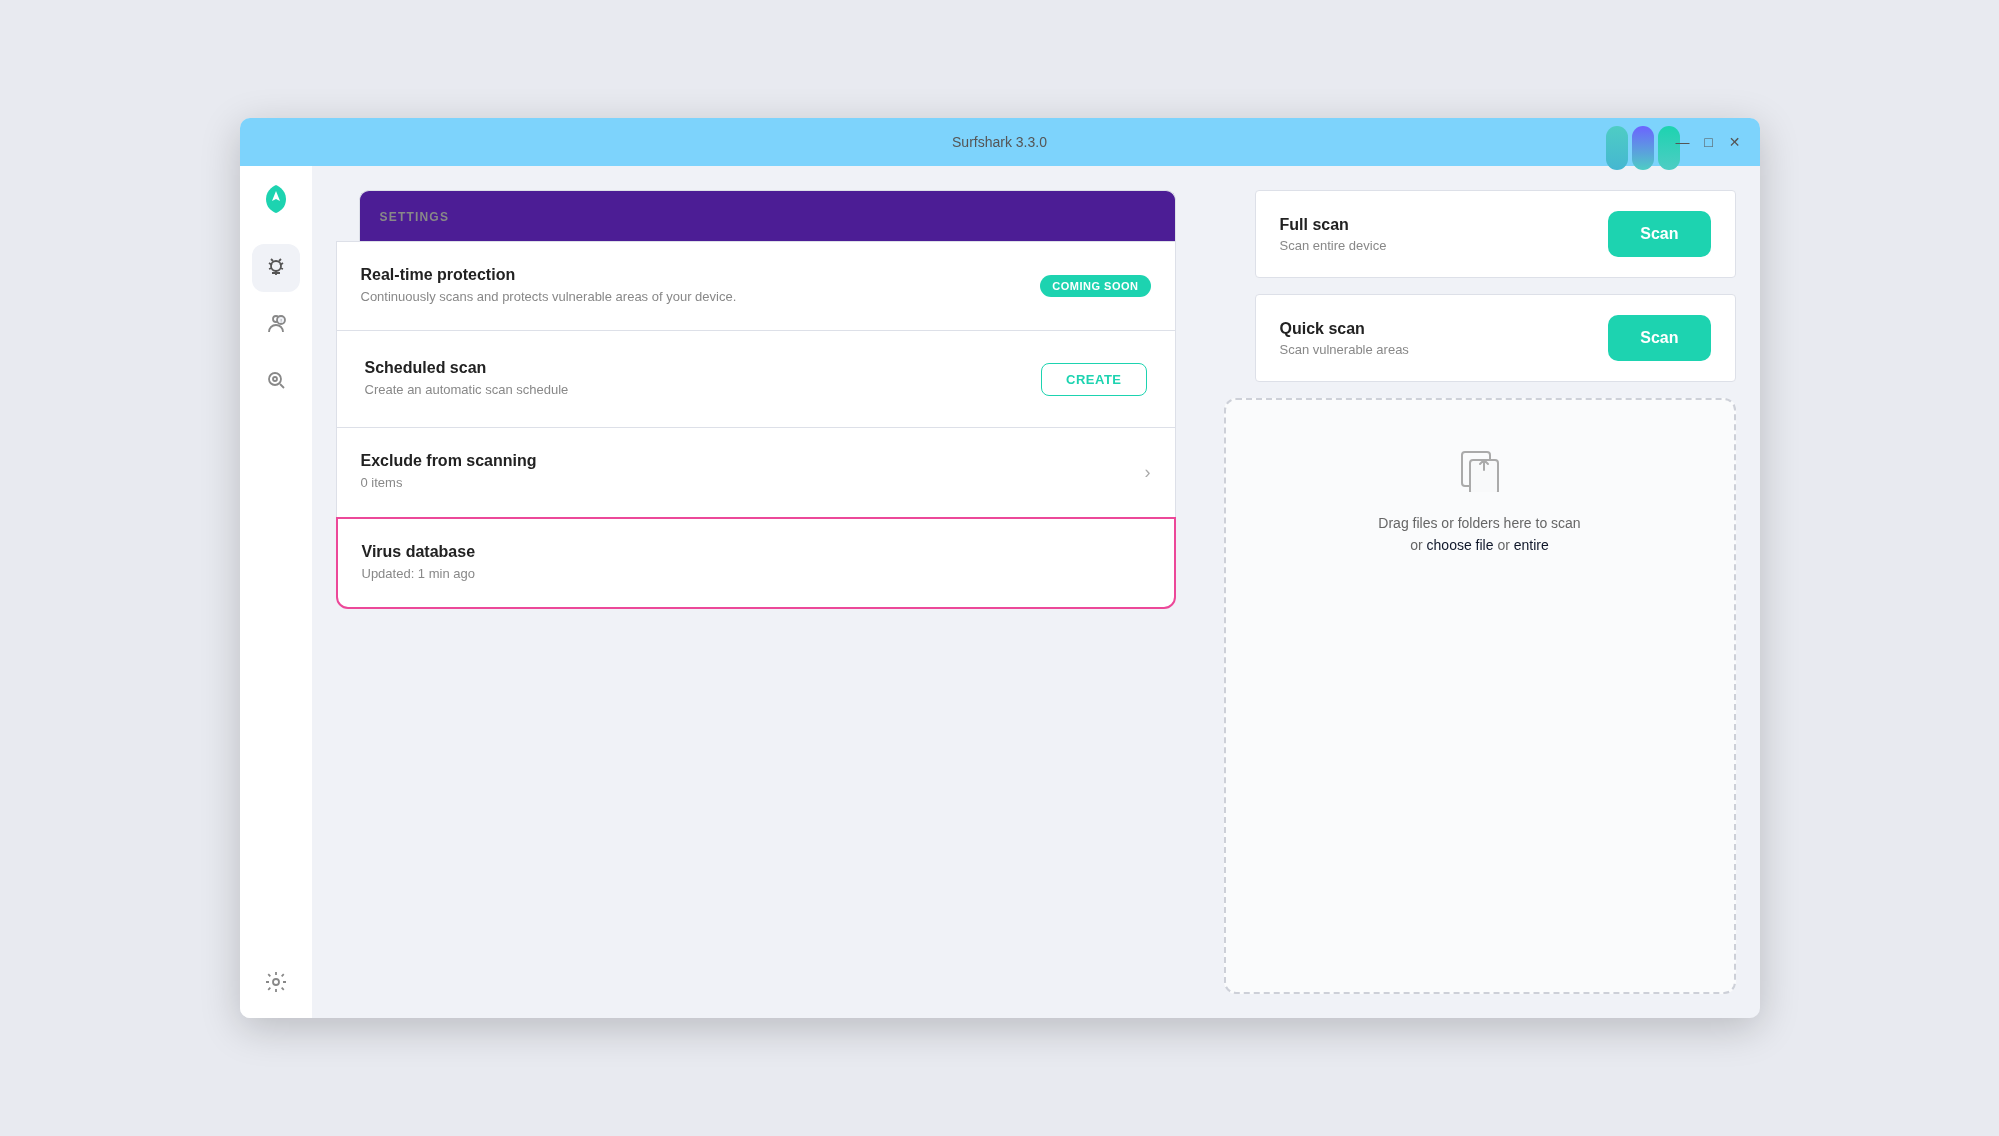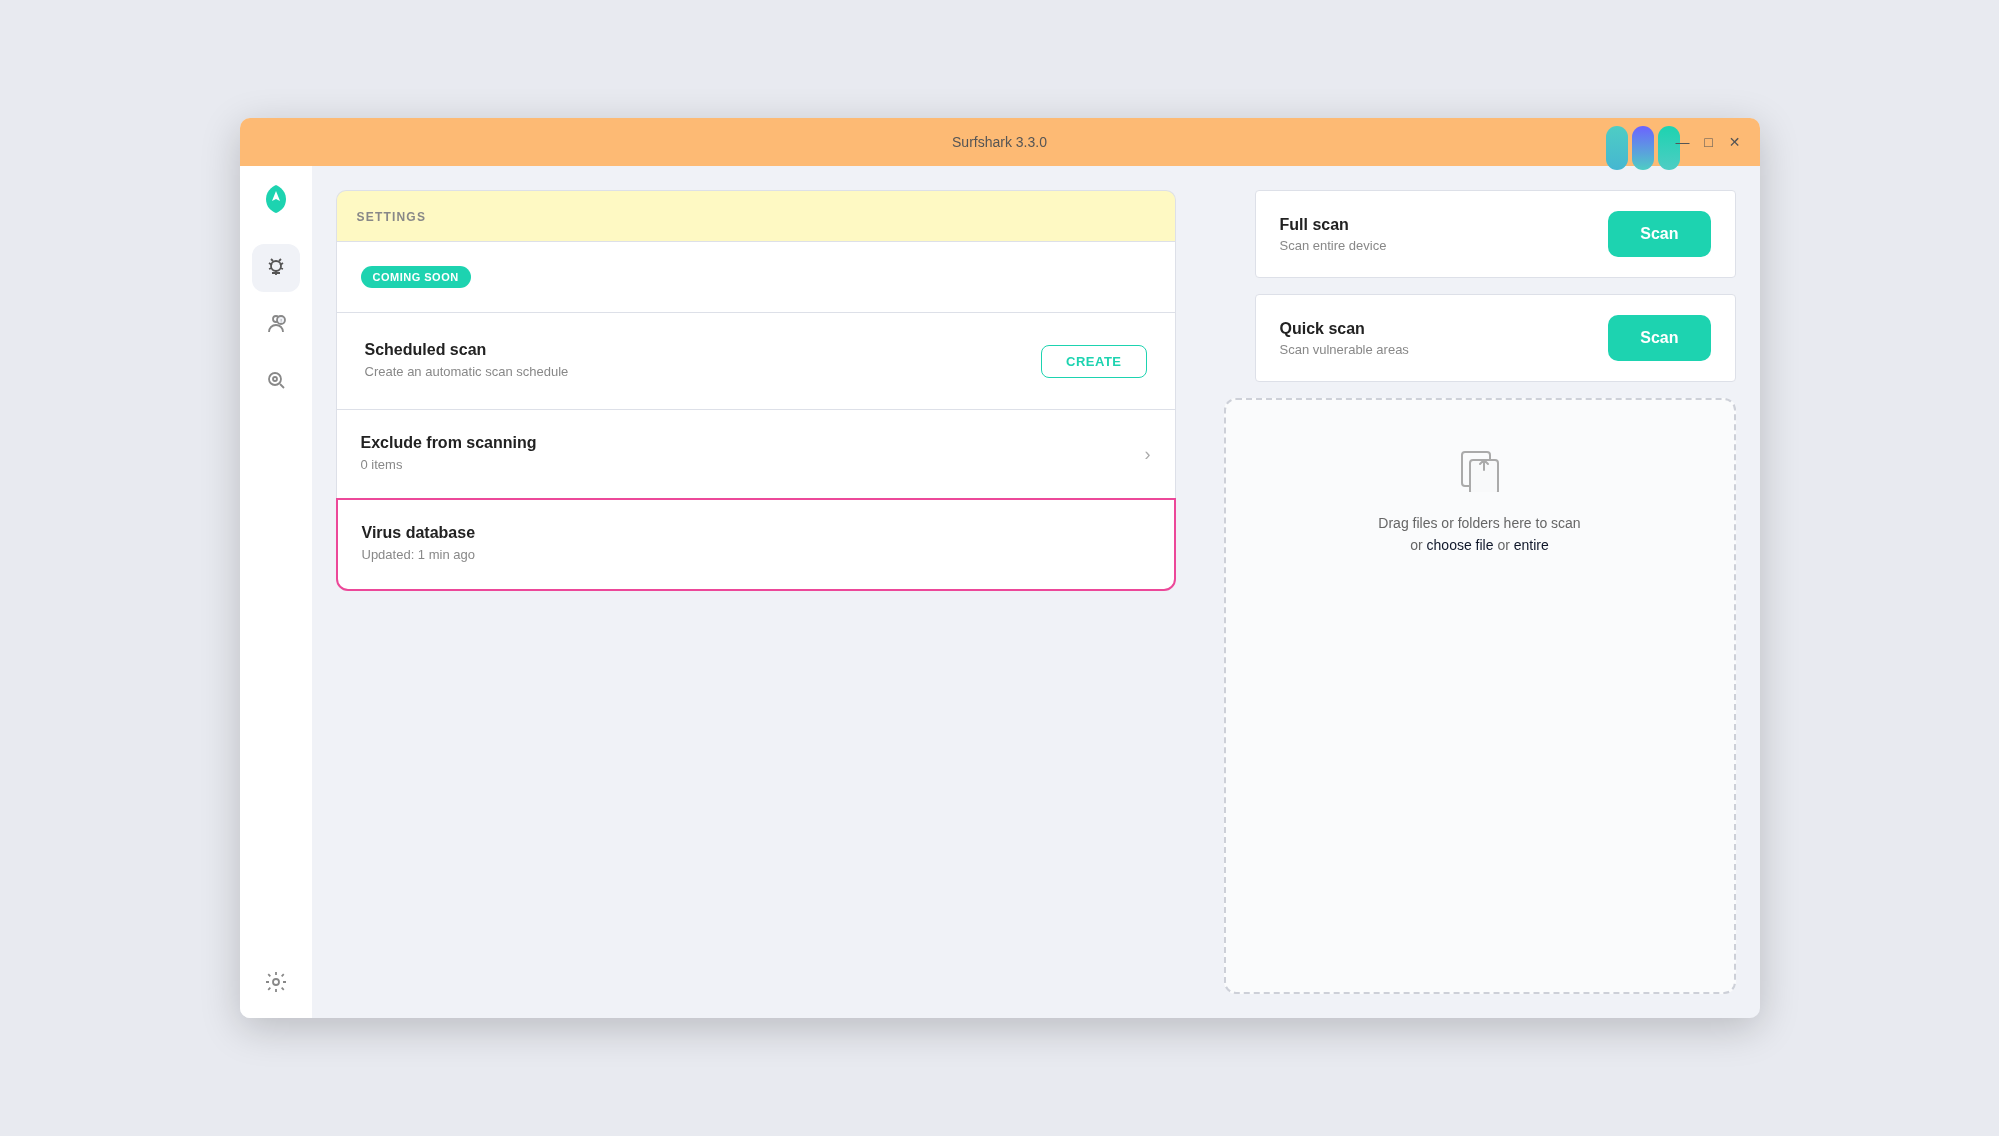--- a/index.html
+++ b/index.html
@@ -21,21 +21,21 @@
       border-radius: 10px;
       box-shadow: 0 10px 40px rgba(0,0,0,0.2);
       display: flex;
       flex-direction: column;
       overflow: hidden;
     }
 
     
     .titlebar {
       height: 48px;
-      background: #fdba74;
+      background: #7dd3fc;
       display: flex;
       align-items: center;
       justify-content: center;
       position: relative;
       flex-shrink: 0;
     }
     .titlebar-title {
       font-size: 14px;
       color: #555;
       font-weight: 400;
@@ -365,25 +365,29 @@
             <path d="M12 2v3M12 19v3M4.22 4.22l2.12 2.12M17.66 17.66l2.12 2.12M2 12h3M19 12h3M4.22 19.78l2.12-2.12M17.66 6.34l2.12-2.12"></path>
           </svg>
         </div>
       </div>
     </div>
 
     <div class="content">
 
       <div class="left-panel">
 
-        <div style="background:#fef9c3; border-radius:10px 10px 0 0; padding:16px 20px; border:1px solid #dde0e8; border-bottom:none;">
+        <div style="background:#4c1d95; border-radius:10px 10px 0 0; padding:16px 20px; border:1px solid #dde0e8; border-bottom:none;margin-left:23px;">
           <span class="settings-header-text">SETTINGS</span>
         </div>
 
         <div style="background:#fff; padding:24px; border:1px solid #dde0e8; border-bottom:none; display:flex; align-items:center; justify-content:space-between;">
+          <div>
+            <div class="card-title">Real-time protection</div>
+            <div class="card-subtitle" style="max-width:480px;">Continuously scans and protects vulnerable areas of your device.</div>
+          </div>
           <span class="coming-soon-badge">COMING SOON</span>
         </div>
 
         <div style="background:#fff; padding:28px; border:1px solid #dde0e8; border-bottom:none; display:flex; align-items:center; justify-content:space-between;">
           <div>
             <div class="card-title">Scheduled scan</div>
             <div class="card-subtitle">Create an automatic scan schedule</div>
           </div>
           <button class="create-btn">CREATE</button>
         </div>

